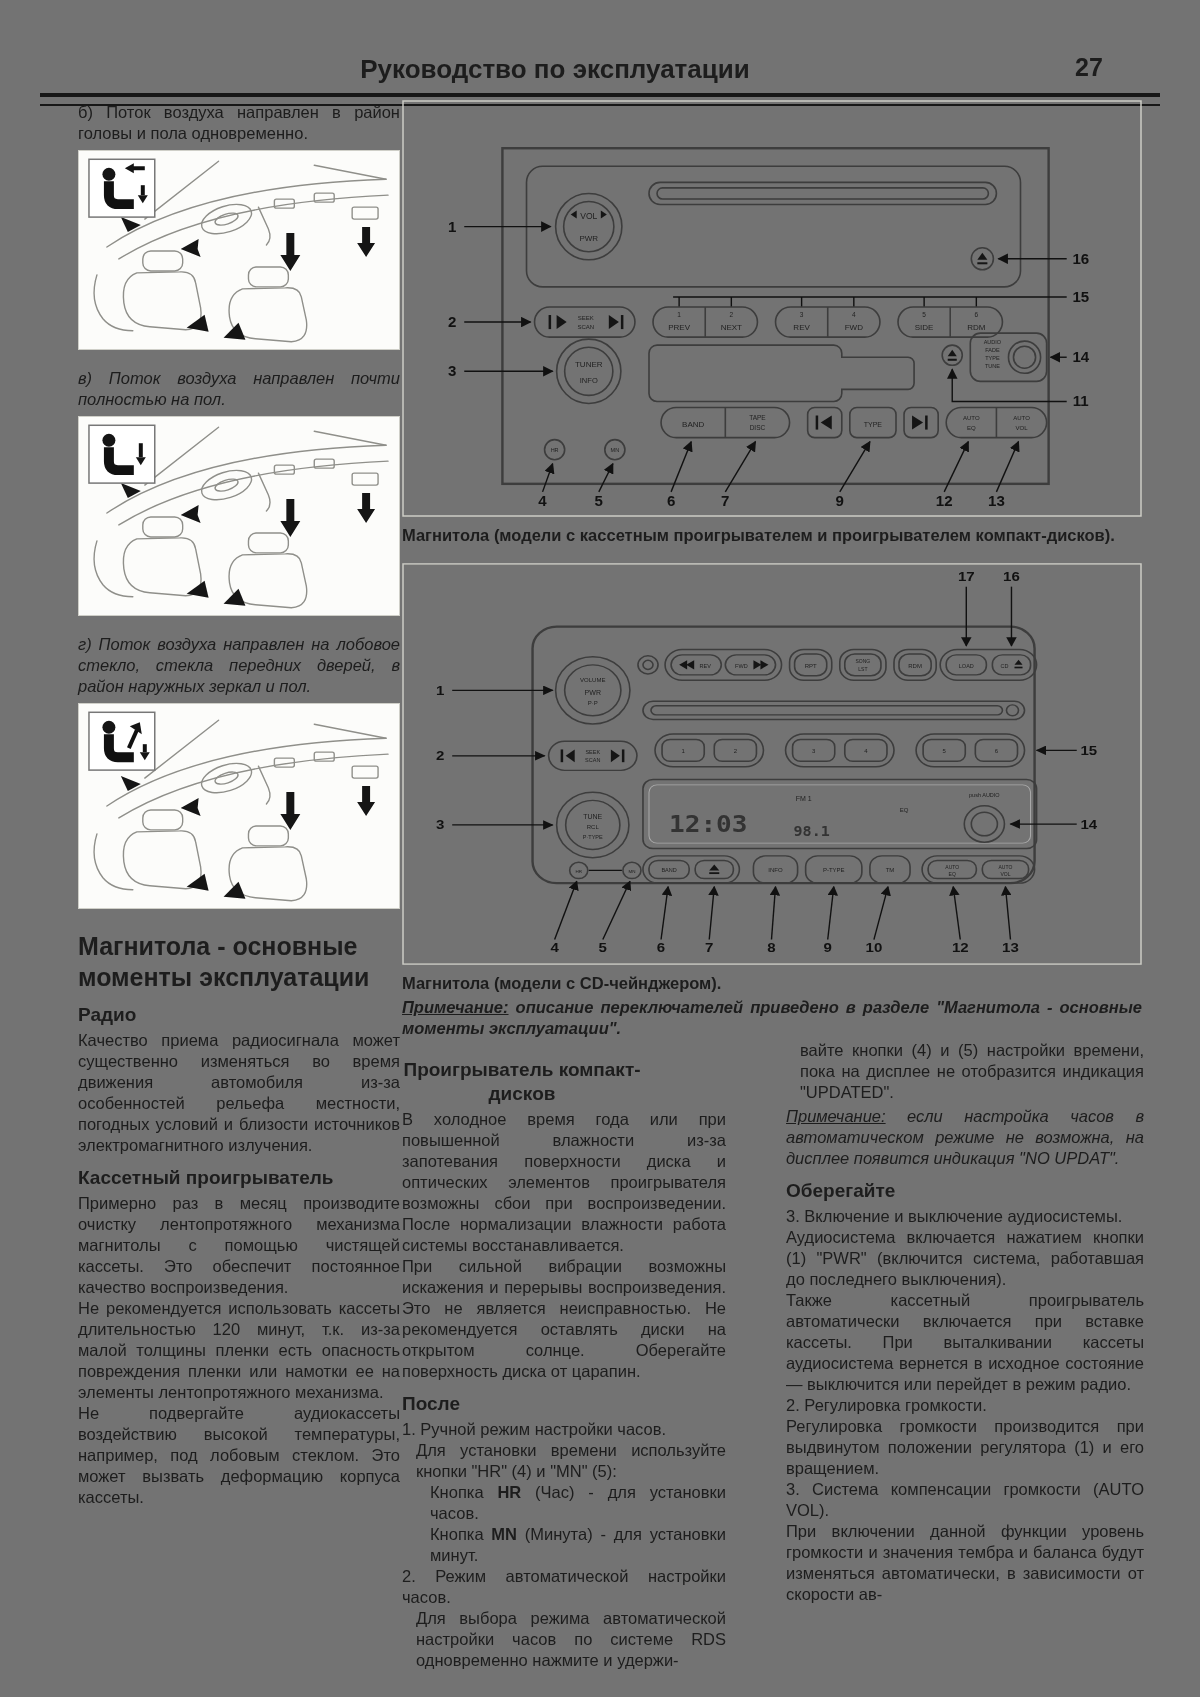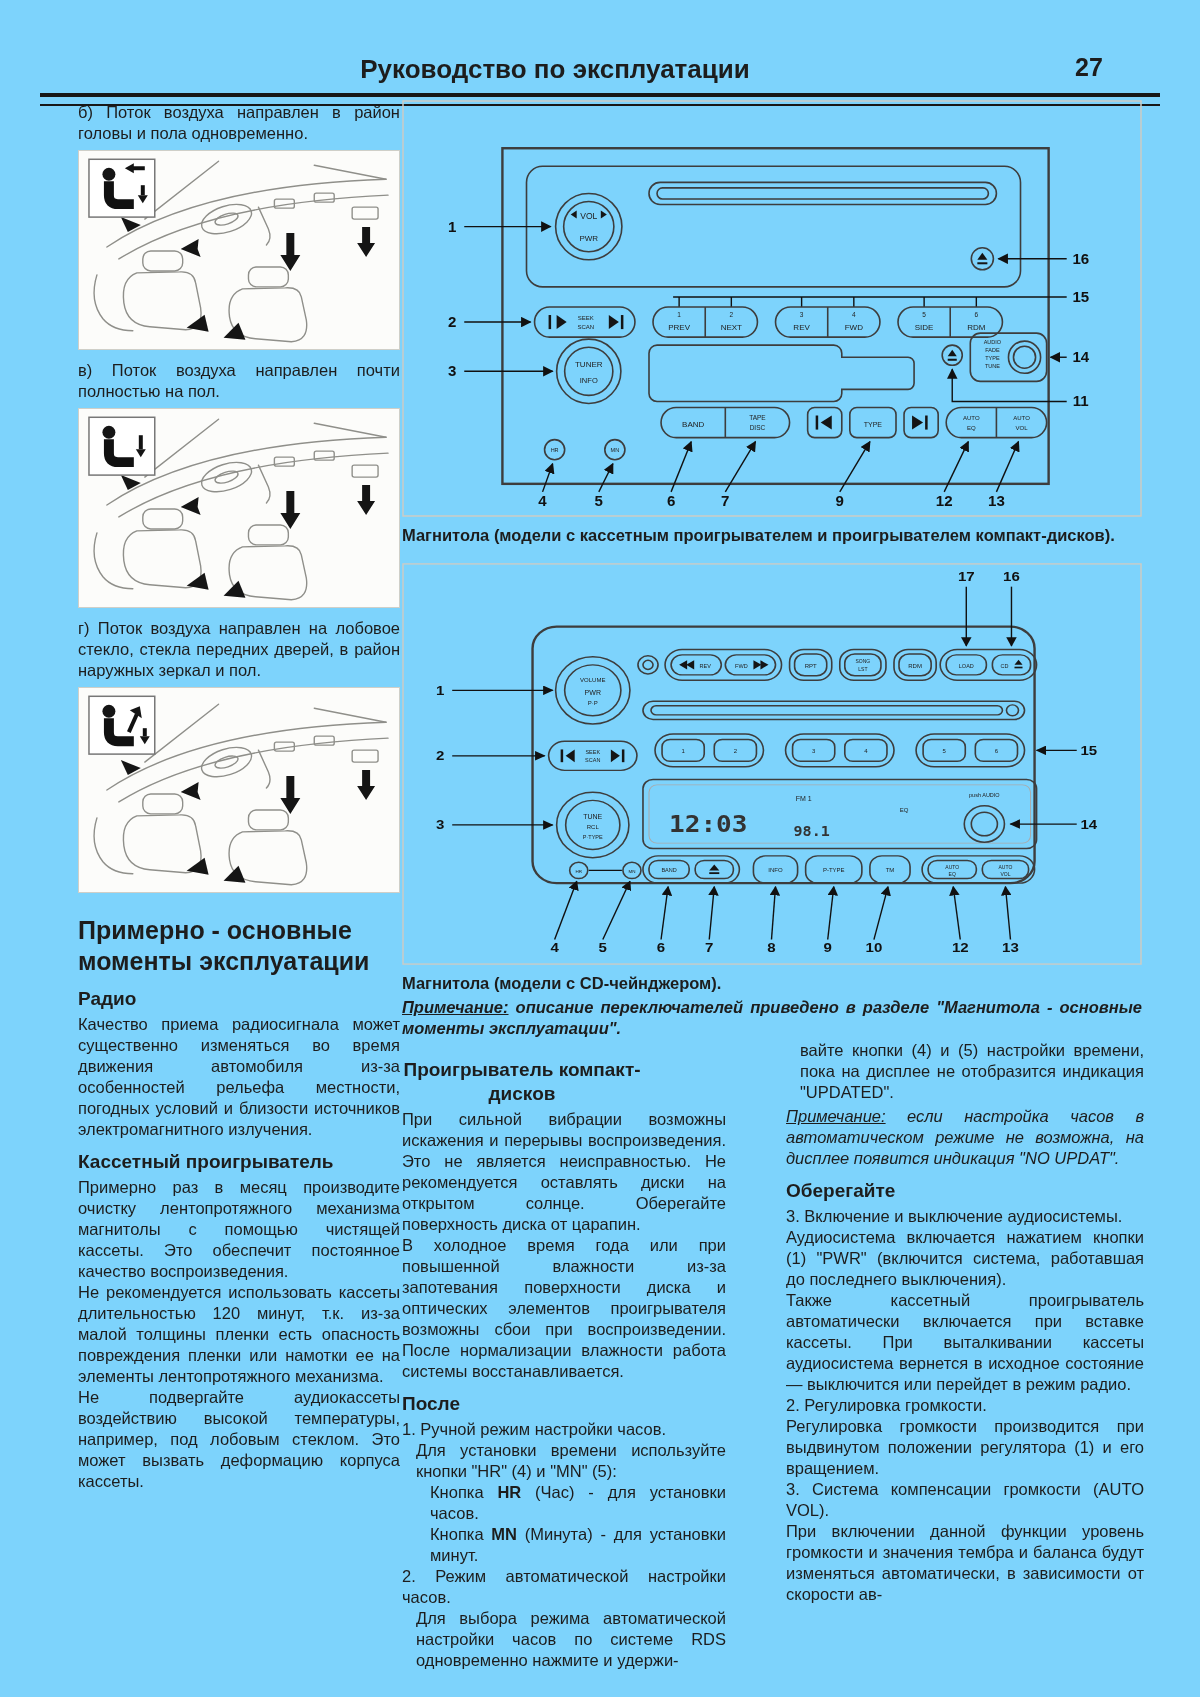--- a/index.html
+++ b/index.html
@@ -1,30 +1,30 @@
 <!DOCTYPE html>
 <html><head>
 <meta charset="utf-8">
 <style>
   html,body{margin:0;padding:0;background:#e8e8e4;}
-  .page{position:relative;width:1200px;height:1697px;background:#7dd3fc;overflow:hidden;
+  .page{position:relative;width:1200px;height:1697px;background:#737373;overflow:hidden;
         font-family:"Liberation Sans",sans-serif;color:#1d1d1d;}
   
   .hdr-title{position:absolute;top:54px;left:0;width:1110px;text-align:center;
              font-size:26px;font-weight:bold;}
   .hdr-page{position:absolute;top:53px;left:1075px;font-size:25px;font-weight:bold;}
   .hdr-rule{position:absolute;top:93px;left:40px;width:1120px;height:7px;
             border-top:4px solid #171717;border-bottom:2px solid #171717;}
   
   .col-left{position:absolute;left:78px;top:102px;width:322px;}
   .col-mid{position:absolute;left:402px;top:1058px;width:324px;}
   .col-right{position:absolute;left:786px;top:1040px;width:358px;}
   p{margin:0;font-size:16.5px;line-height:21px;text-align:justify;}
   .cap{margin:0 0 6px 0;}
-  .cap-top{margin-top:10px;}
+  .cap-top{margin-top:18px;font-style:italic;}
   h1.sec{font-size:25px;line-height:31px;font-weight:bold;margin:22px 0 6px 0;}
   h2.sub{font-size:19px;line-height:24px;font-weight:bold;margin:10px 0 3px 0;}
   h2.sub2{font-size:19px;line-height:24px;font-weight:bold;margin:0 0 3px 0;width:240px;text-align:center;}
   .note{font-style:italic;margin-top:3px;}
   .note .nlabel{text-decoration:underline;}
   .bnote{font-weight:bold;}
   .ind1{padding-left:14px;}
   .ind2{padding-left:28px;}
   .figbox{position:relative;border:1.5px solid #cfcfc8;background:#fcfcfa;margin-bottom:4px;}
   
@@ -131,21 +131,21 @@
           <circle cx="30" cy="23" r="6.5" class="blk"></circle>
           <path d="M30,30 v14 q0,9 9,9 h16" stroke="#111" stroke-width="10" fill="none"></path>
           <path d="M50,44 l8,-18" stroke="#111" stroke-width="4"></path>
           <polygon points="61,18 51,22 63,30" class="blk"></polygon>
           <path d="M66,40 v8" stroke="#111" stroke-width="4"></path>
           <polygon points="66,56 61,48 71,48" class="blk"></polygon>
         </g>
       </svg>
     </div>
 
-    <h1 class="sec">Примерно - основные моменты эксплуатации</h1>
+    <h1 class="sec">Магнитола - основные моменты эксплуатации</h1>
     <h2 class="sub">Радио</h2>
     <p>Качество приема радиосигнала может существенно изменяться во время движения автомобиля из-за особенностей рельефа местности, погодных условий и близости источников электромагнитного излучения.</p>
     <h2 class="sub">Кассетный проигрыватель</h2>
     <p>Примерно раз в месяц производите очистку лентопротяжного механизма магнитолы с помощью чистящей кассеты. Это обеспечит постоянное качество воспроизведения.</p>
     <p>Не рекомендуется использовать кассеты длительностью 120 минут, т.к. из-за малой толщины пленки есть опасность повреждения пленки или намотки ее на элементы лентопротяжного механизма.</p>
     <p>Не подвергайте аудиокассеты воздействию высокой температуры, например, под лобовым стеклом. Это может вызвать деформацию корпуса кассеты.</p>
   </div>
 
   <div class="fig1">
     <svg width="740" height="417" viewBox="0 0 737 415" preserveAspectRatio="none">
@@ -486,22 +486,22 @@
         <text x="606" y="428" class="s15b">13</text>
         <path d="M606,414 L601,356" class="cl" marker-end="url(#arr)"></path>
       </g>
     </svg>
     <p class="figcap">Магнитола (модели с CD-чейнджером).</p>
     <p class="note bnote"><span class="nlabel">Примечание:</span><span> описание переключателей приведено в разделе "Магнитола - основные моменты эксплуатации".</span></p>
   </div>
 
   <div class="col-mid">
     <h2 class="sub2">Проигрыватель компакт-дисков</h2>
+    <p>В холодное время года или при повышенной влажности из-за запотевания поверхности диска и оптических элементов проигрывателя возможны сбои при воспроизведении. После нормализации влажности работа системы восстанавливается.</p>
     <p>При сильной вибрации возможны искажения и перерывы воспроизведения. Это не является неисправностью. Не рекомендуется оставлять диски на открытом солнце. Оберегайте поверхность диска от царапин.</p>
-    <p>В холодное время года или при повышенной влажности из-за запотевания поверхности диска и оптических элементов проигрывателя возможны сбои при воспроизведении. После нормализации влажности работа системы восстанавливается.</p>
     <h2 class="sub">После</h2>
     <p>1. Ручной режим настройки часов.</p>
     <p class="ind1">Для установки времени используйте кнопки "HR" (4) и "MN" (5):</p>
     <p class="ind2"><span>Кнопка </span><b>HR</b><span> (Час) - для установки часов.</span></p>
     <p class="ind2"><span>Кнопка </span><b>MN</b><span> (Минута) - для установки минут.</span></p>
     <p>2. Режим автоматической настройки часов.</p>
     <p class="ind1">Для выбора режима автоматической настройки часов по системе RDS одновременно нажмите и удержи-</p>
   </div>
 
   <div class="col-right">

